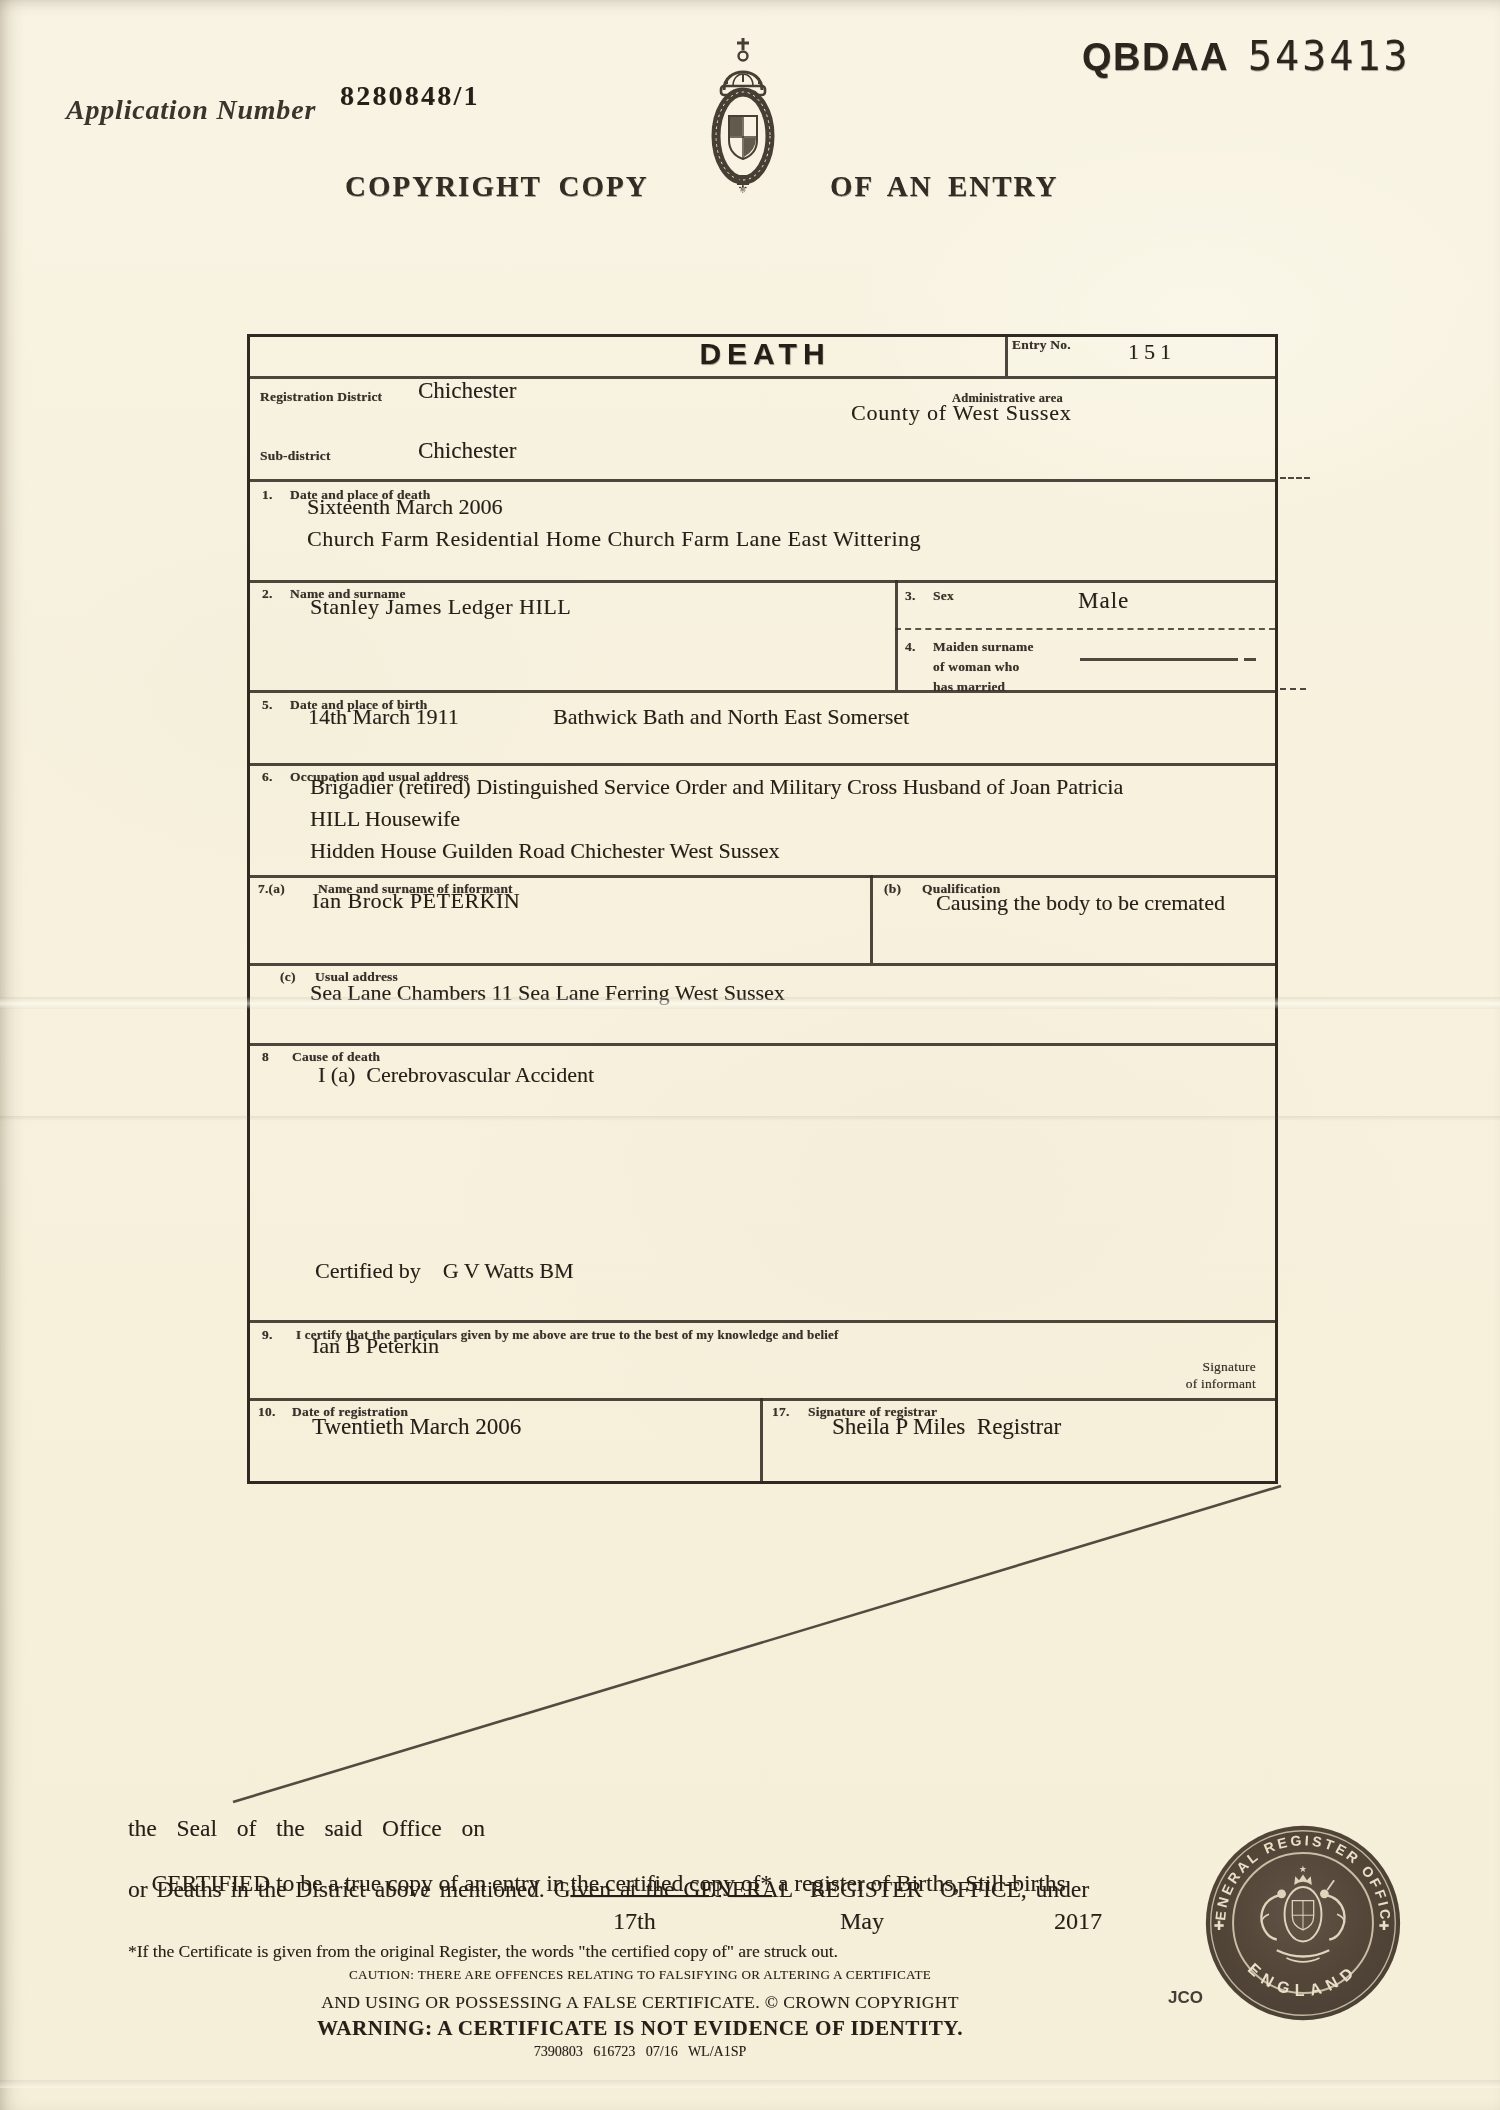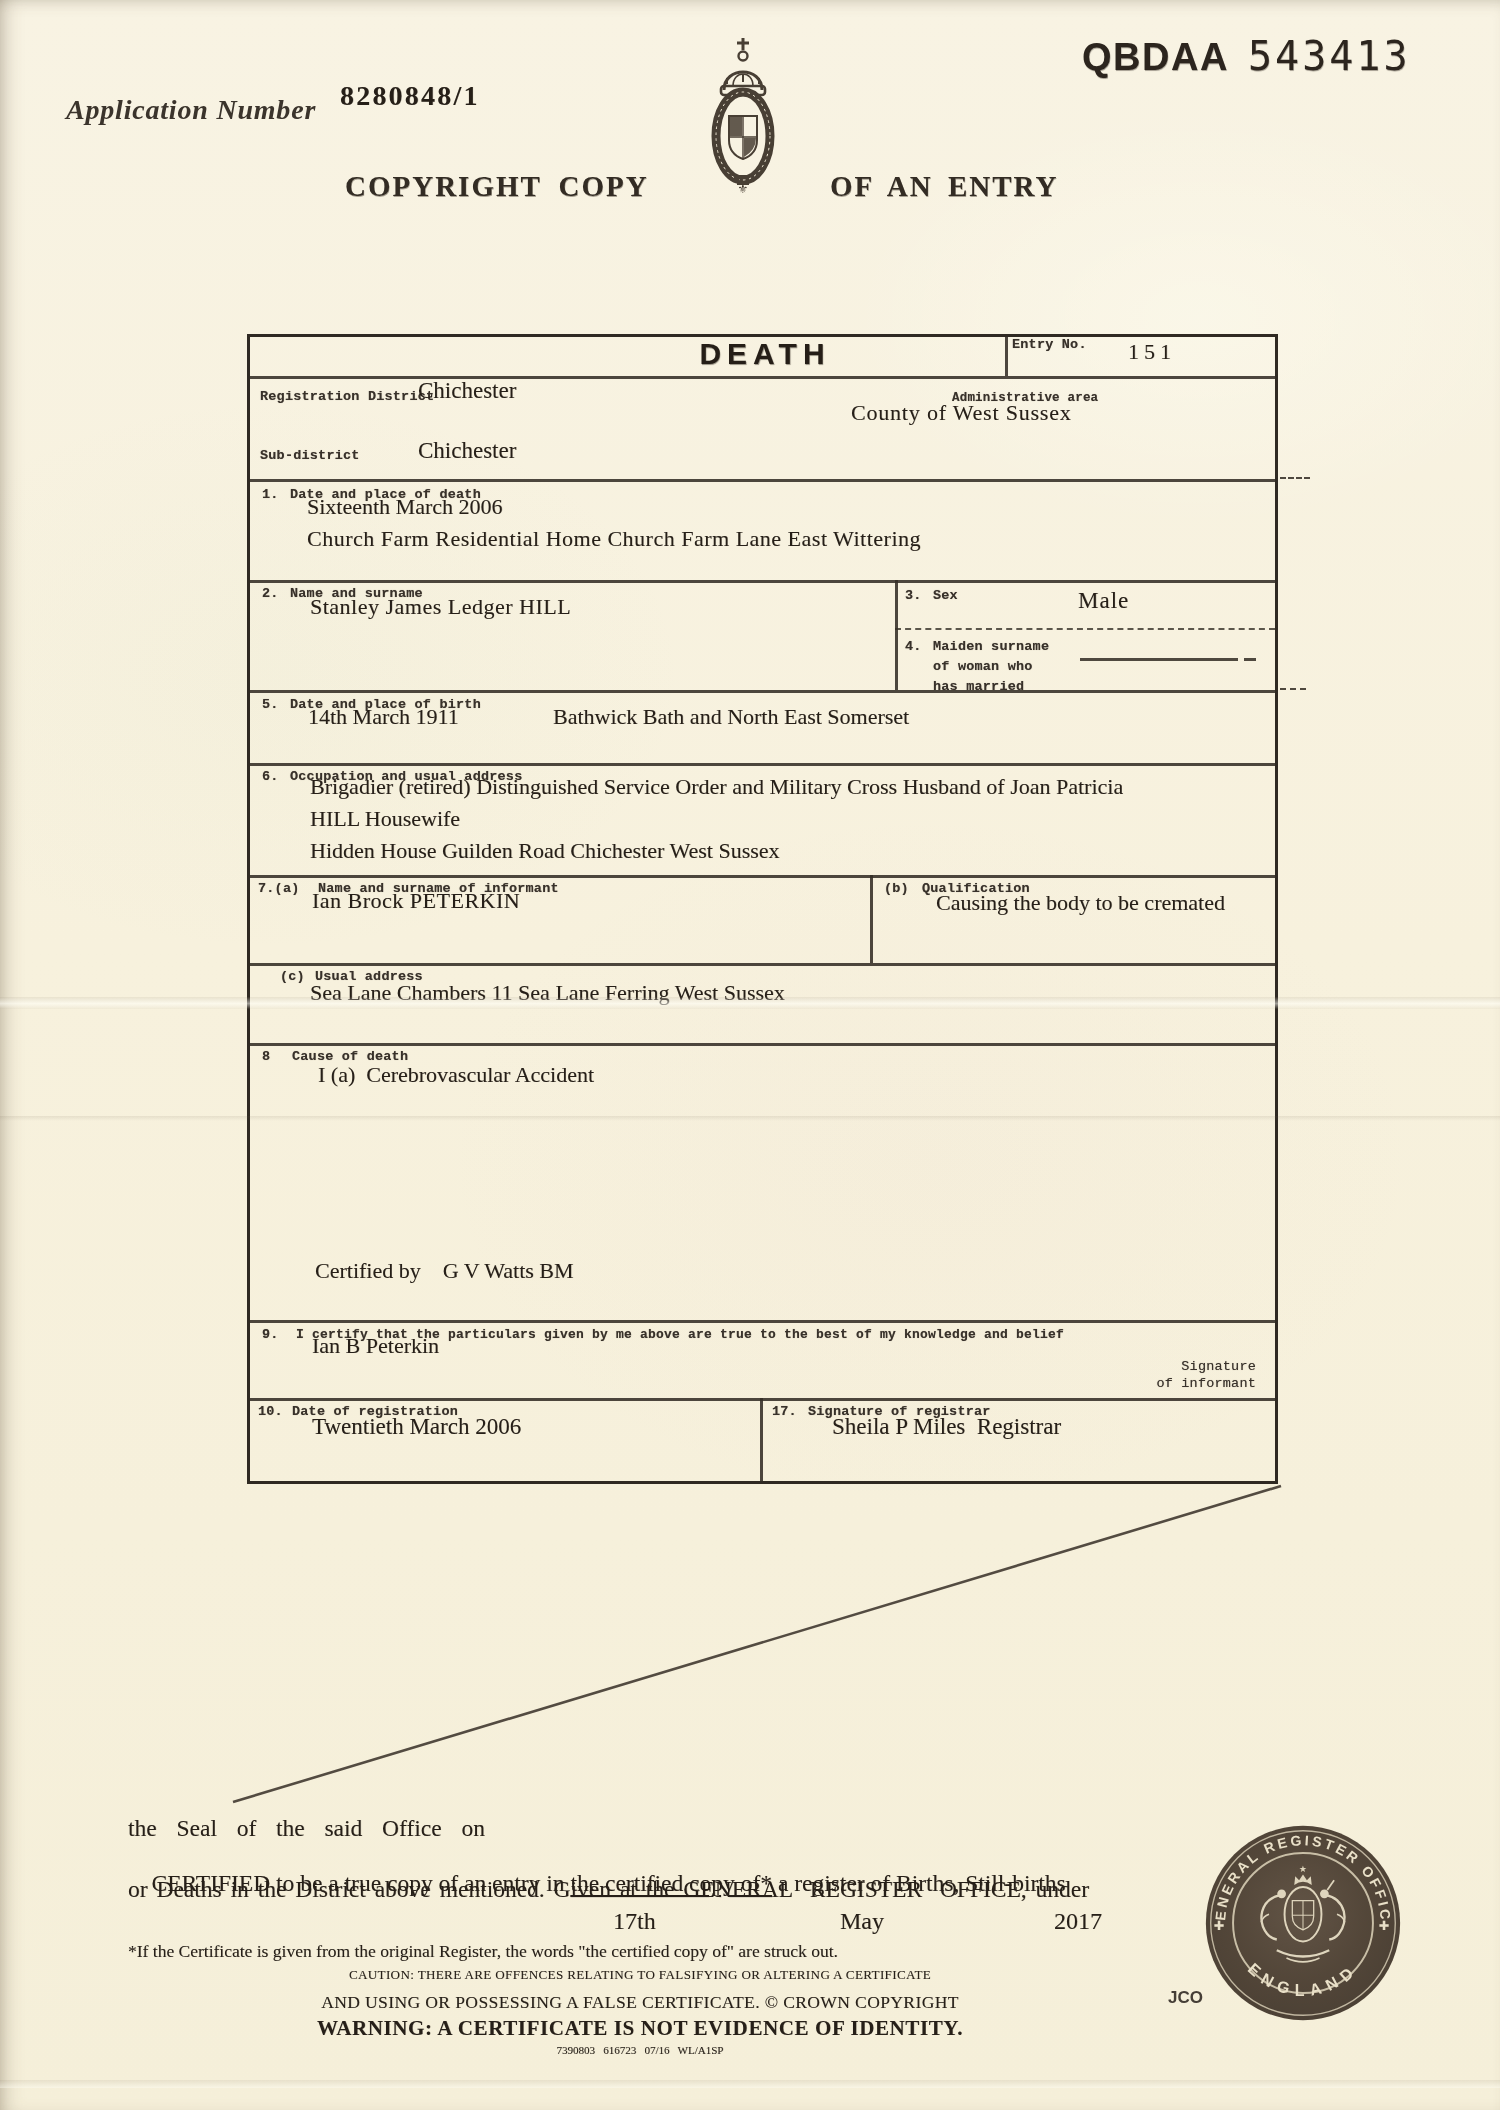--- a/index.html
+++ b/index.html
@@ -7,21 +7,21 @@
     position:relative; width:1500px; height:2110px; overflow:hidden;
     background:
       radial-gradient(ellipse 600px 400px at 18% 32%, rgba(185,205,165,0.05), transparent 70%),
       radial-gradient(ellipse 700px 500px at 62% 55%, rgba(215,185,185,0.05), transparent 70%),
       radial-gradient(ellipse 500px 300px at 80% 15%, rgba(255,255,245,0.35), transparent 70%),
       linear-gradient(180deg,#f8f3e3 0%,#f7f1dd 45%,#f5efd9 100%);
     box-shadow: inset 14px 0 22px -14px rgba(90,75,55,.45), inset 0 10px 18px -12px rgba(90,75,55,.3);
     font-family:"Liberation Serif",serif;
   }
   .t{position:absolute;}
-  .lbl{font-family:Liberation Mono, monospace;font-size:13.5px;font-weight:600;color:#38312a;
+  .lbl{font-family:Liberation Serif, serif;font-size:13.5px;font-weight:600;color:#38312a;
        letter-spacing:.2px;white-space:pre;text-shadow:0 0 .7px rgba(56,49,42,.55);}
   .ser{font-family:"Liberation Serif",serif;font-size:22px;color:#261f18;white-space:pre;
        text-shadow:.4px .4px .5px rgba(45,36,27,.32);}
   .line{position:absolute;background:#241e17;opacity:.88;}
   .dashline{position:absolute;border-top:2px dashed #241e17;opacity:.8;}
   #regtable{position:absolute;left:247px;top:334px;width:1031px;height:1150px;
     border:3px solid #1f1913;box-sizing:border-box;opacity:.92;}
   .crease{position:absolute;left:0;width:100%;pointer-events:none;}
   svg{display:block;}
 </style>
@@ -168,21 +168,21 @@
   <div class="t ser" style="left:128px;top:1815px;font-size:23.5px;word-spacing:4px;">the  Seal  of  the  said  Office  on</div>
   <div class="t ser" style="left:613px;top:1908px;font-size:24px;text-align:center;">17th</div>
   <div class="t ser" style="left:840px;top:1908px;font-size:24px;">May</div>
   <div class="t ser" style="left:1054px;top:1908px;font-size:24px;">2017</div>
 
   <div class="t ser" style="left:128px;top:1941px;font-size:17.5px;">*If the Certificate is given from the original Register, the words "the certified copy of" are struck out.</div>
 
   <div class="t ser" style="left:190px;top:1967px;width:900px;text-align:center;font-size:13px;letter-spacing:.4px;">CAUTION: THERE ARE OFFENCES RELATING TO FALSIFYING OR ALTERING A CERTIFICATE</div>
   <div class="t ser" style="left:190px;top:1992px;width:900px;text-align:center;font-size:17.5px;letter-spacing:.4px;">AND USING OR POSSESSING A FALSE CERTIFICATE. © CROWN COPYRIGHT</div>
   <div class="t ser" style="left:190px;top:2016px;width:900px;text-align:center;font-size:21px;font-weight:bold;letter-spacing:.6px;">WARNING: A CERTIFICATE IS NOT EVIDENCE OF IDENTITY.</div>
-  <div class="t ser" style="left:190px;top:2044px;width:900px;text-align:center;font-size:11px;">7390803   616723   07/16   WL/A1SP</div>
+  <div class="t ser" style="left:190px;top:2044px;width:900px;text-align:center;font-size:14px;">7390803   616723   07/16   WL/A1SP</div>
 
   <div class="t" style="left:1168px;top:1988px;font:600 17px 'Liberation Sans',sans-serif;color:#453e36;">JCO</div>
 
   <div class="t" style="left:1201px;top:1821px;">
     <svg width="204" height="204" viewBox="0 0 210 210">
       <defs>
         <radialGradient id="sealg" cx="48%" cy="44%" r="62%">
           <stop offset="0%" stop-color="#5a4c3e"></stop>
           <stop offset="55%" stop-color="#4b3e31"></stop>
           <stop offset="100%" stop-color="#41362b"></stop>

